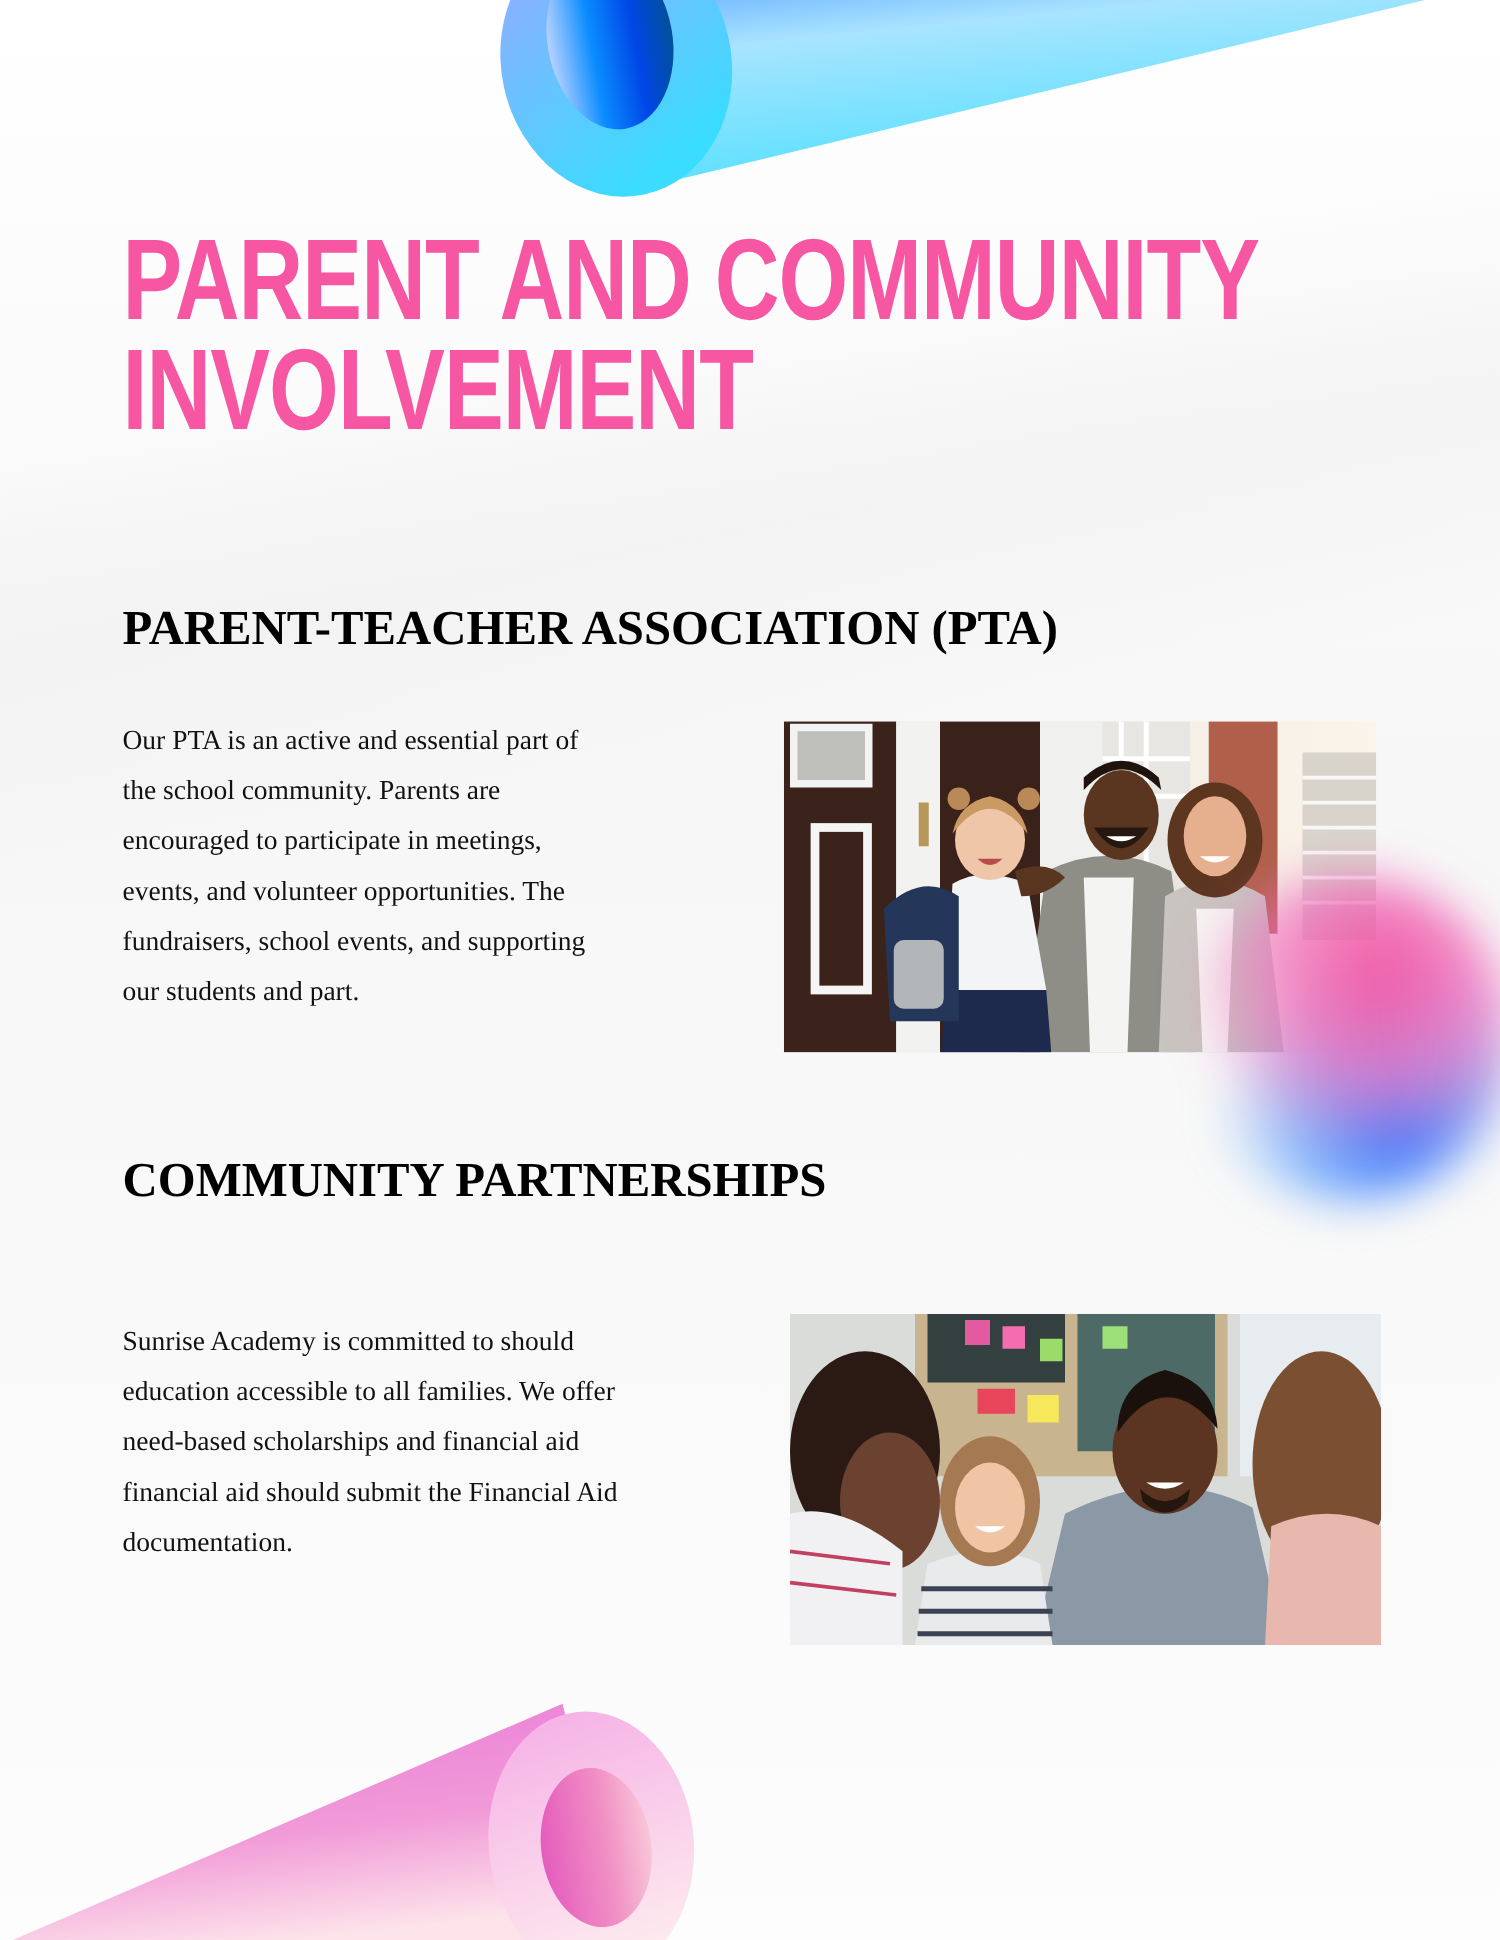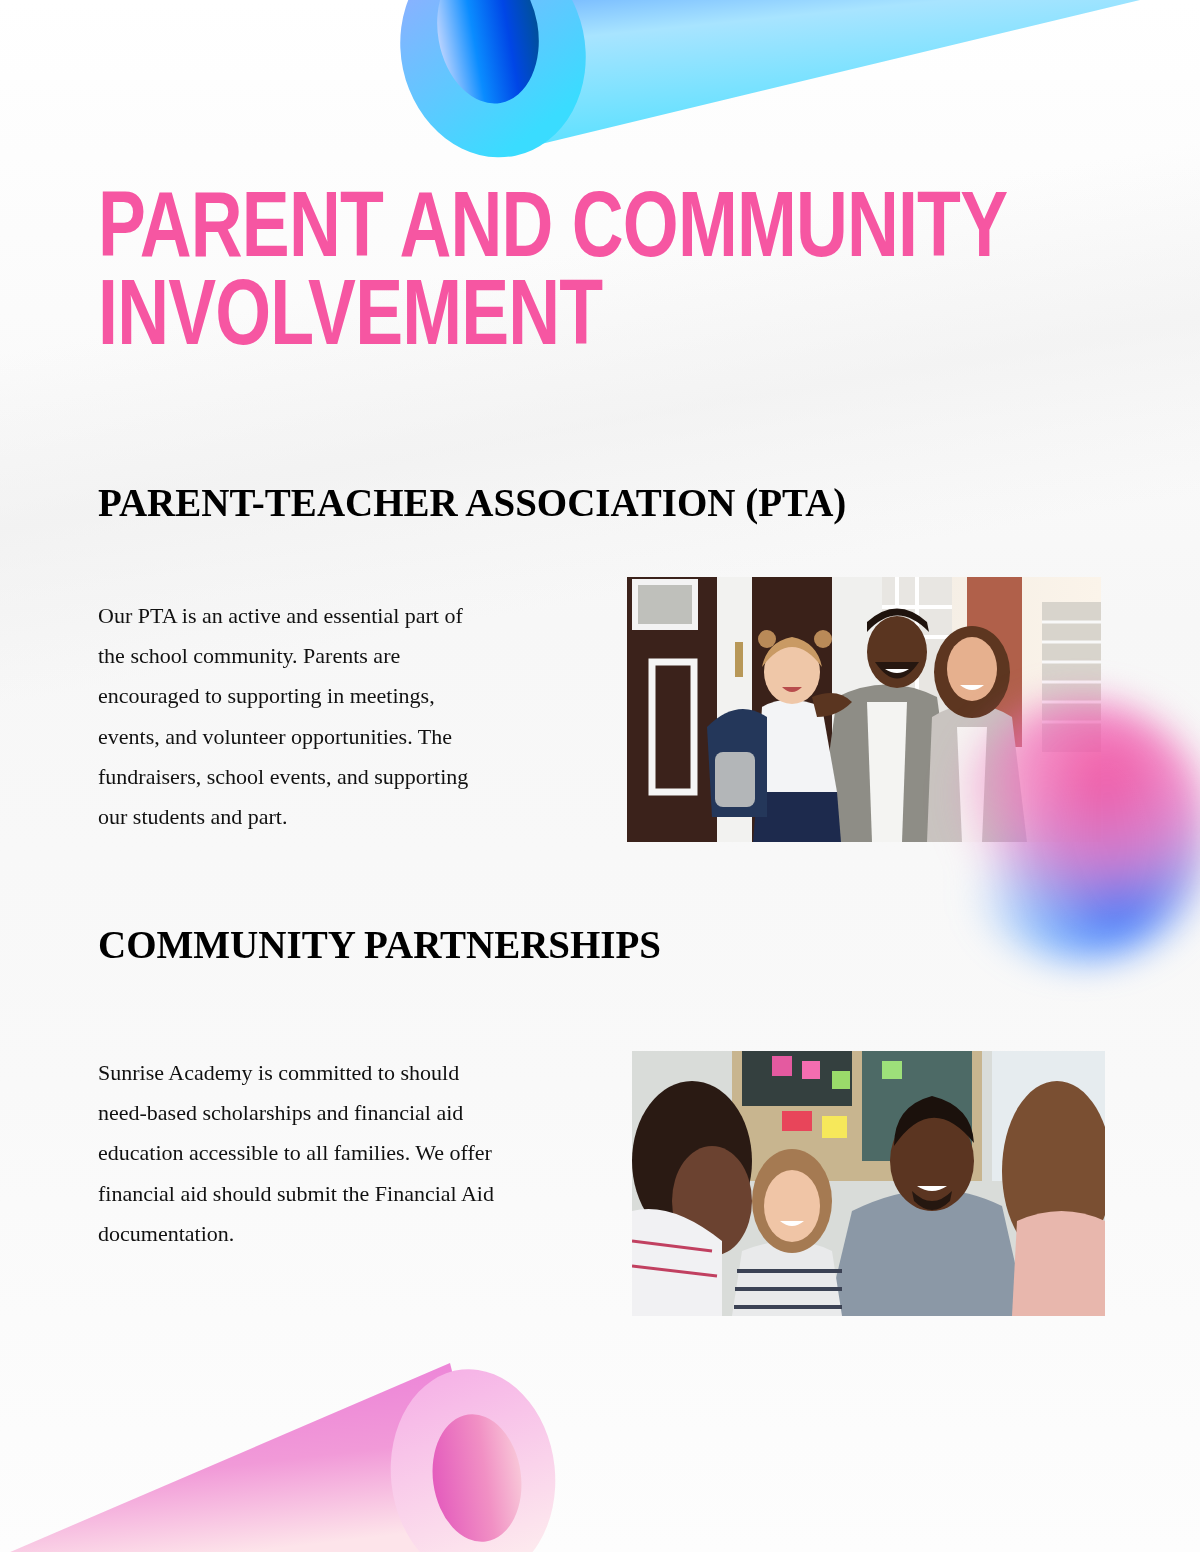--- a/index.html
+++ b/index.html
@@ -117,24 +117,24 @@
 </svg>
 
 <div class="blob"></div>
 
 <h1 class="title">
   <div>PARENT AND COMMUNITY</div>
   <div>INVOLVEMENT</div>
 </h1>
 
 <h2 class="h2" style="top:480px;">PARENT-TEACHER ASSOCIATION (PTA)</h2>
-<div class="para" style="top:572px; width:480px;margin-top:24px;">
+<div class="para" style="top:572px; width:480px;">
   <div>Our PTA is an active and essential part of</div>
   <div>the school community. Parents are</div>
-  <div>encouraged to supporting in meetings,</div>
+  <div>encouraged to participate in meetings,</div>
   <div>events, and volunteer opportunities. The</div>
   <div>fundraisers, school events, and supporting</div>
   <div>our students and part.</div>
 </div>
 
 <div class="photo" style="left:627px; top:577px; width:474px; height:265px;" title="Smiling family with young girl wearing a backpack in front of a house door">
   <svg viewBox="0 0 474 265" preserveAspectRatio="none">
     <defs>
       <linearGradient id="sky1" x1="0" y1="0" x2="1" y2="0">
         <stop offset="0" stop-color="#e9e3dc"></stop>
@@ -191,22 +191,22 @@
     <circle cx="196" cy="62" r="9" fill="#b98a58"></circle>
     <path d="M155,110 Q165,120 175,110" fill="#b84c4c"></path>
 
     <path d="M185,120 Q210,110 225,125 Q210,140 190,140 Z" fill="#5a3520"></path>
   </svg>
 </div>
 
 <h2 class="h2" style="top:922px;">COMMUNITY PARTNERSHIPS</h2>
 <div class="para" style="top:1053px; width:500px;">
   <div>Sunrise Academy is committed to should</div>
+  <div>education accessible to all families. We offer</div>
   <div>need-based scholarships and financial aid</div>
-  <div>education accessible to all families. We offer</div>
   <div>financial aid should submit the Financial Aid</div>
   <div>documentation.</div>
 </div>
 
 <div class="photo" style="left:632px; top:1051px; width:473px; height:265px;" title="Smiling teacher with children in a classroom">
   <svg viewBox="0 0 473 265" preserveAspectRatio="none">
     <rect width="473" height="265" fill="#d9dcd9"></rect>
 
     <rect x="100" y="0" width="250" height="130" fill="#c8b58f"></rect>
     <rect x="110" y="0" width="110" height="55" fill="#34403f"></rect>

